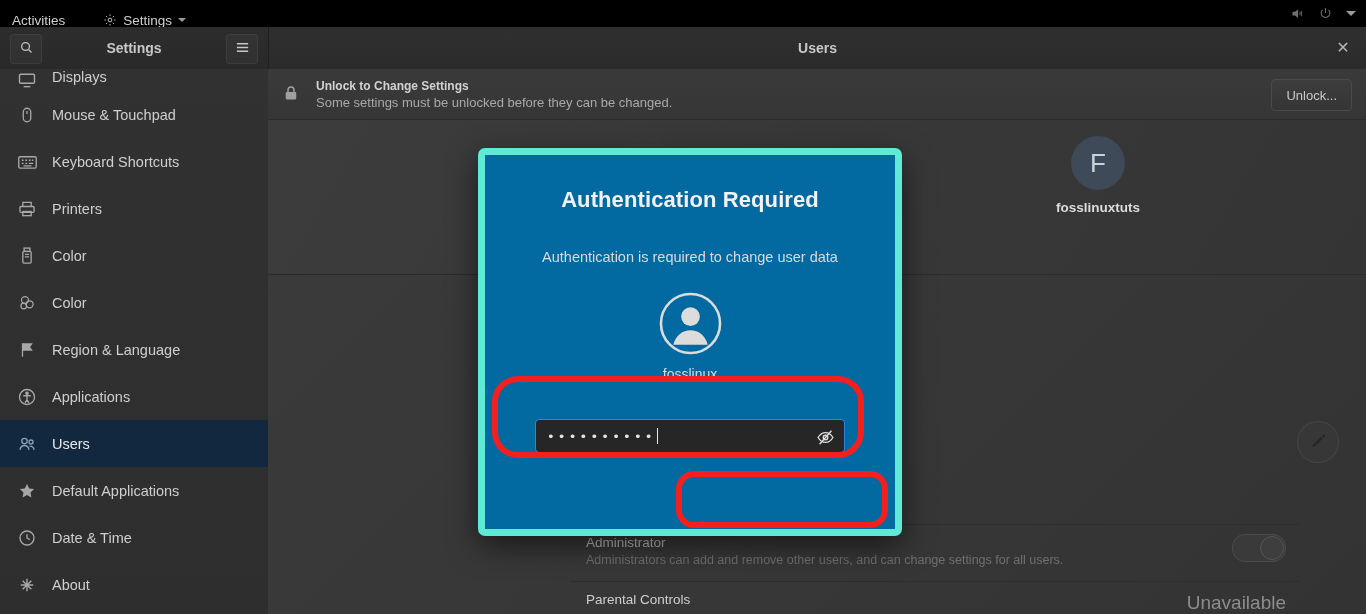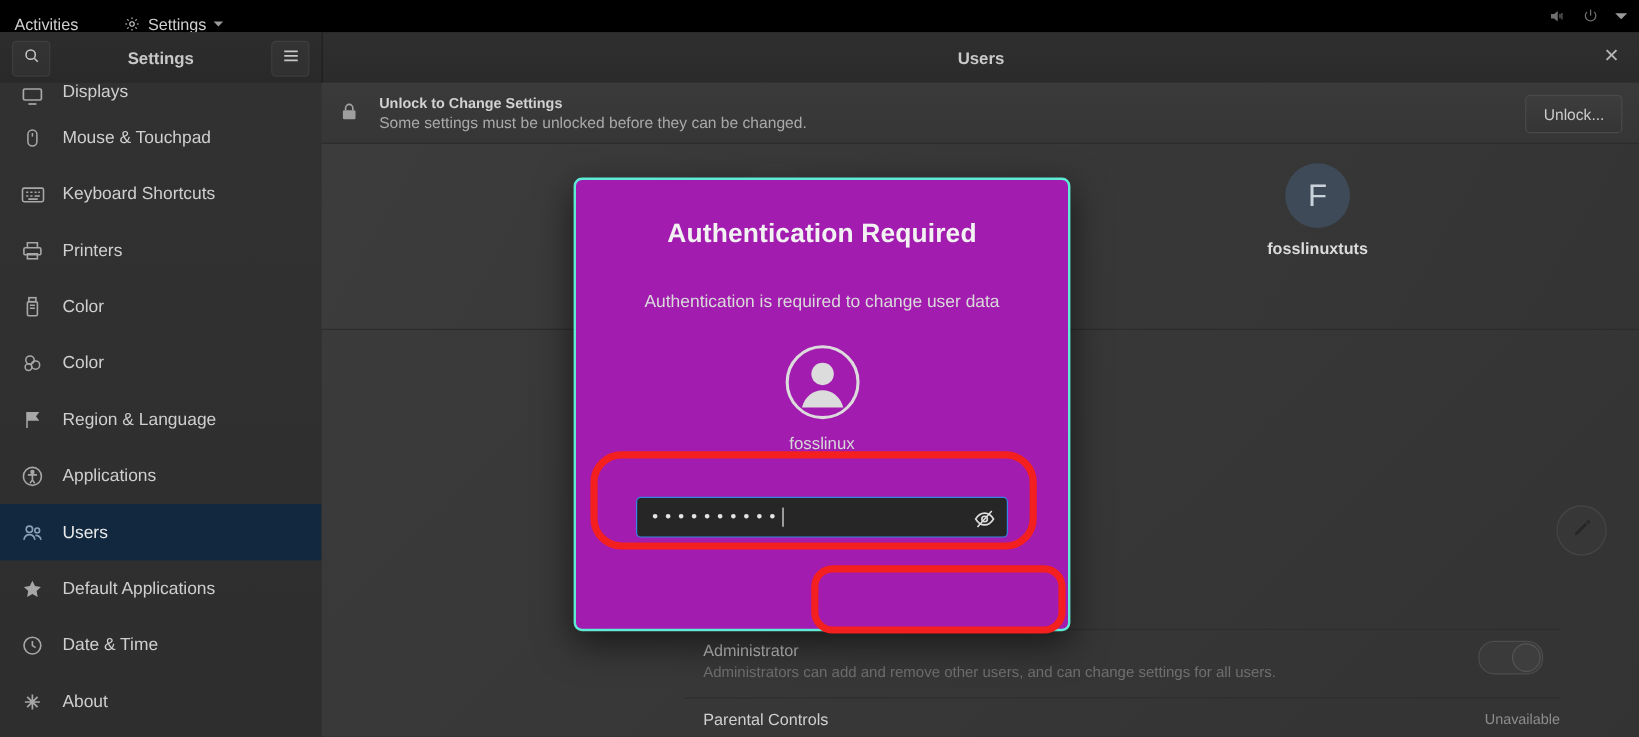--- a/index.html
+++ b/index.html
@@ -150,36 +150,36 @@
 
   .settings-rows {
     position: absolute; left: 302px; top: 455px; width: 730px;
   }
   .srow {
     position: relative; border-top: 1px solid #2e2e2e;
     padding: 10px 16px 12px 16px; box-sizing: border-box;
   }
   .srow .sname { color: #b9b9b9; font-size: 13.5px; }
   .srow .sdesc { color: #6f6f6f; font-size: 12.5px; line-height: 1.35; margin-top: 2px; width: 600px; }
-  .srow .svalue { position: absolute; right: 0; top: 10px; color: #8d8d8d; font-size: 12px; margin-left: 44px; }
+  .srow .svalue { position: absolute; right: 14px; top: 10px; color: #8d8d8d; font-size: 19px; margin-left: 44px; }
   .toggle {
     position: absolute; right: 14px; top: 9px;
     width: 52px; height: 26px; border-radius: 13px;
     border: 1px solid #4c4c4c; background: #3a3a3a;
   }
   .toggle .knob {
     position: absolute; right: 1px; top: 1px;
     width: 22px; height: 22px; border-radius: 50%;
     border: 1px solid #555; background: #3e3e3e;
   }
 
   
   .dialog {
     position: absolute; left: 478px; top: 121px; width: 410px; height: 374px;
-    background: #a21caf; border: 2px solid #5eead4; border-radius: 7px;
+    background: #0369a1; border: 7px solid #5eead4; border-radius: 7px;
     box-shadow: 0 10px 30px rgba(0,0,0,0.55);
     overflow: hidden;
   }
   .dialog .dtitle {
     margin-top: 32px; text-align: center; color: #f2f2f2;
     font-size: 22px; font-weight: bold; letter-spacing: .1px;
   }
   .dialog .dmsg {
     margin-top: 36px; text-align: center; color: #dadada; font-size: 14.5px;
   }

